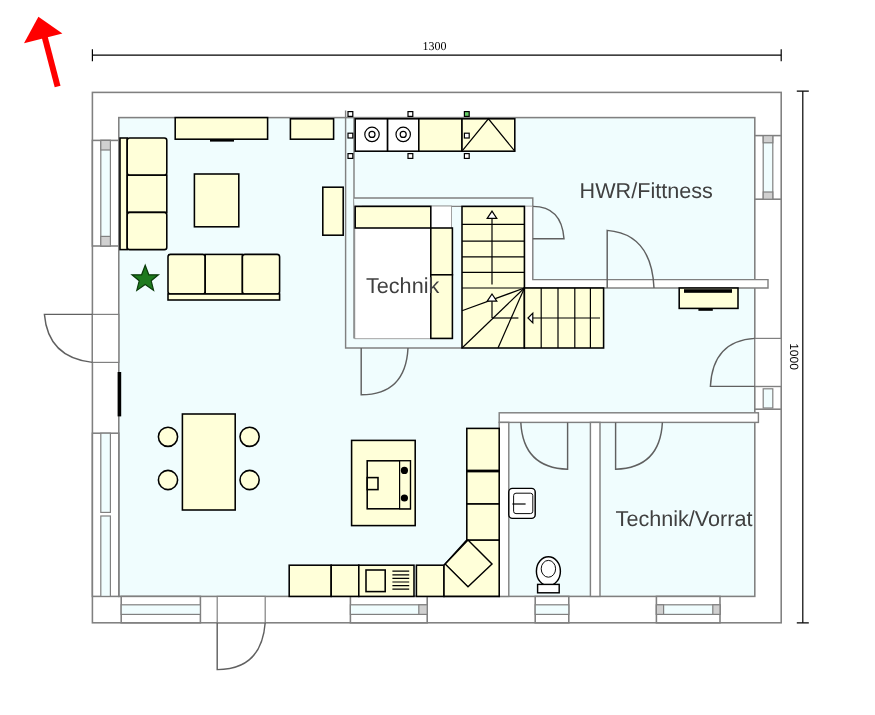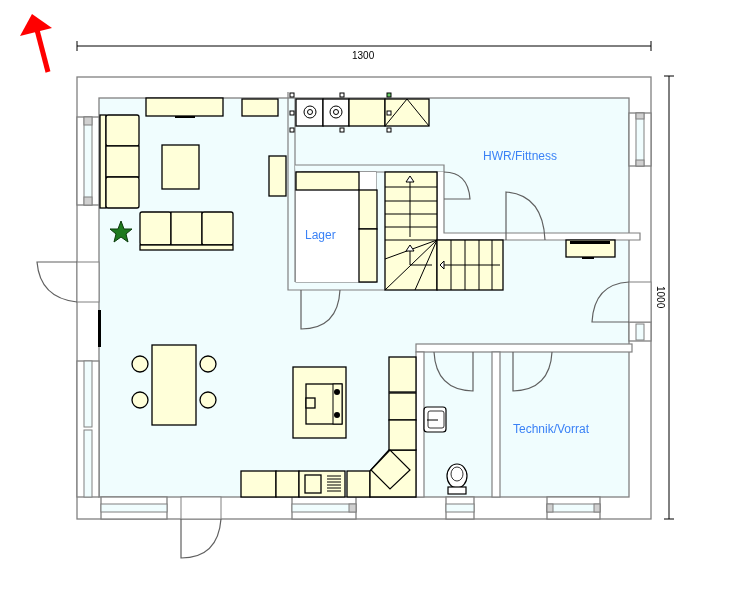--- a/index.html
+++ b/index.html
@@ -7,21 +7,21 @@
   svg{position:absolute;left:0;top:0;}
   .wall{fill:#ffffff;stroke:#808080;stroke-width:1.3;}
   .floor{fill:#f0fdfe;stroke:#808080;stroke-width:1.3;}
   .furn{fill:#ffffd9;stroke:#000;stroke-width:1.3;}
   .furnw{fill:#ffffff;stroke:#000;stroke-width:1.3;}
   .thin{fill:none;stroke:#000;stroke-width:1;}
   .door{fill:none;stroke:#606060;stroke-width:1.2;}
   .win{fill:#f0fdfe;stroke:#808080;stroke-width:1;}
   .wing{fill:#d0d0d0;stroke:#808080;stroke-width:1;}
   .handle{fill:#fff;stroke:#000;stroke-width:1;}
-  .room-label{position:absolute;font-size:12px;color:#3b82f6;white-space:nowrap;}
+  .room-label{position:absolute;font-size:18px;color:#404040;white-space:nowrap;}
   .dim-label{position:absolute;font-size:10px;color:#000;white-space:nowrap;}
 </style>
 </head>
 <body>
 
 <svg width="729" height="596" viewBox="0 0 729 596">
 
   <g>
     <line x1="48" y1="72" x2="36" y2="26" stroke="#ff0000" stroke-width="5"></line>
     <polygon points="32,14 20,36 52,28" fill="#ff0000"></polygon>
@@ -245,18 +245,18 @@
     <rect x="428" y="411" width="16" height="17" rx="2" fill="#fff" stroke="#000" stroke-width="0.8"></rect>
     <line x1="427" y1="420" x2="438" y2="420" stroke="#000" stroke-width="1"></line>
   </g>
   <g>
     <ellipse cx="457" cy="476" rx="10" ry="12" fill="#fff" stroke="#000" stroke-width="1.2"></ellipse>
     <ellipse cx="457" cy="474" rx="6" ry="7" fill="#fff" stroke="#000" stroke-width="0.8"></ellipse>
     <rect x="448" y="487" width="18" height="7" fill="#fff" stroke="#000" stroke-width="1.2"></rect>
   </g>
 </svg>
 
-<div class="dim-label" style="left:352px;top:50px;">1300</div>
+<div class="dim-label" style="left:352px;top:34px;font-family:Liberation Serif, serif;">1300</div>
 <div class="dim-label" style="left:666px;top:286px;transform:rotate(90deg);transform-origin:left top;">1000</div>
 
 <div class="room-label" style="left:483px;top:149px;">HWR/Fittness</div>
-<div class="room-label" style="left:305px;top:228px;">Lager</div>
+<div class="room-label" style="left:305px;top:228px;">Technik</div>
 <div class="room-label" style="left:513px;top:422px;">Technik/Vorrat</div>
 
 </body></html>

